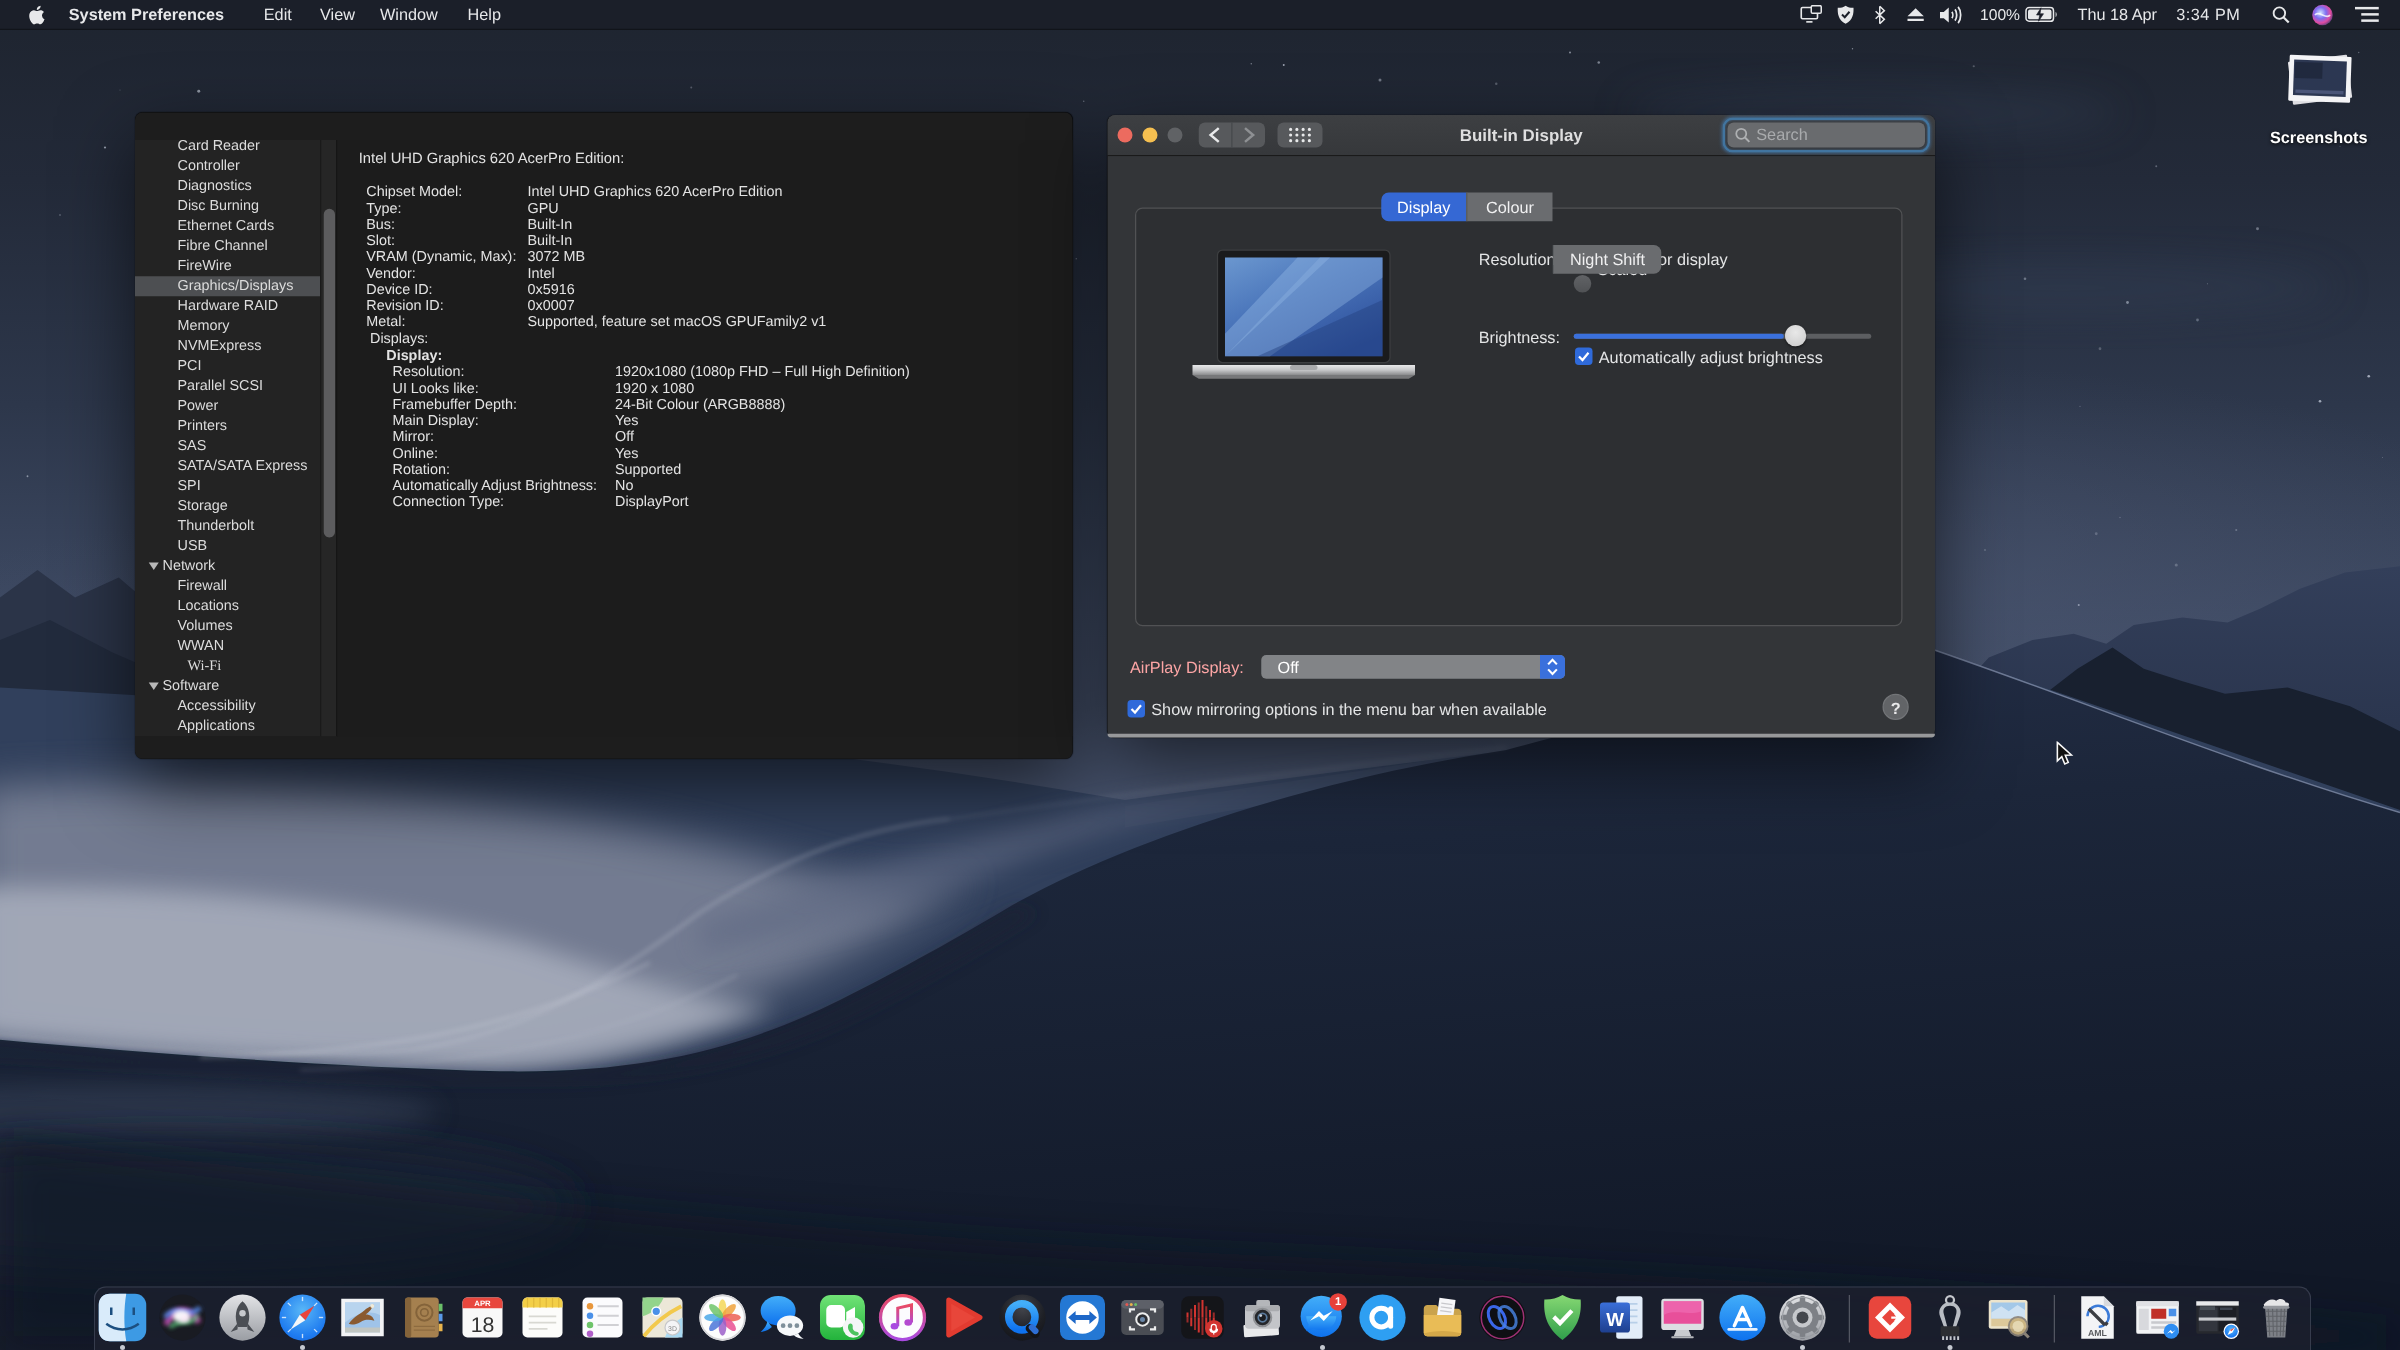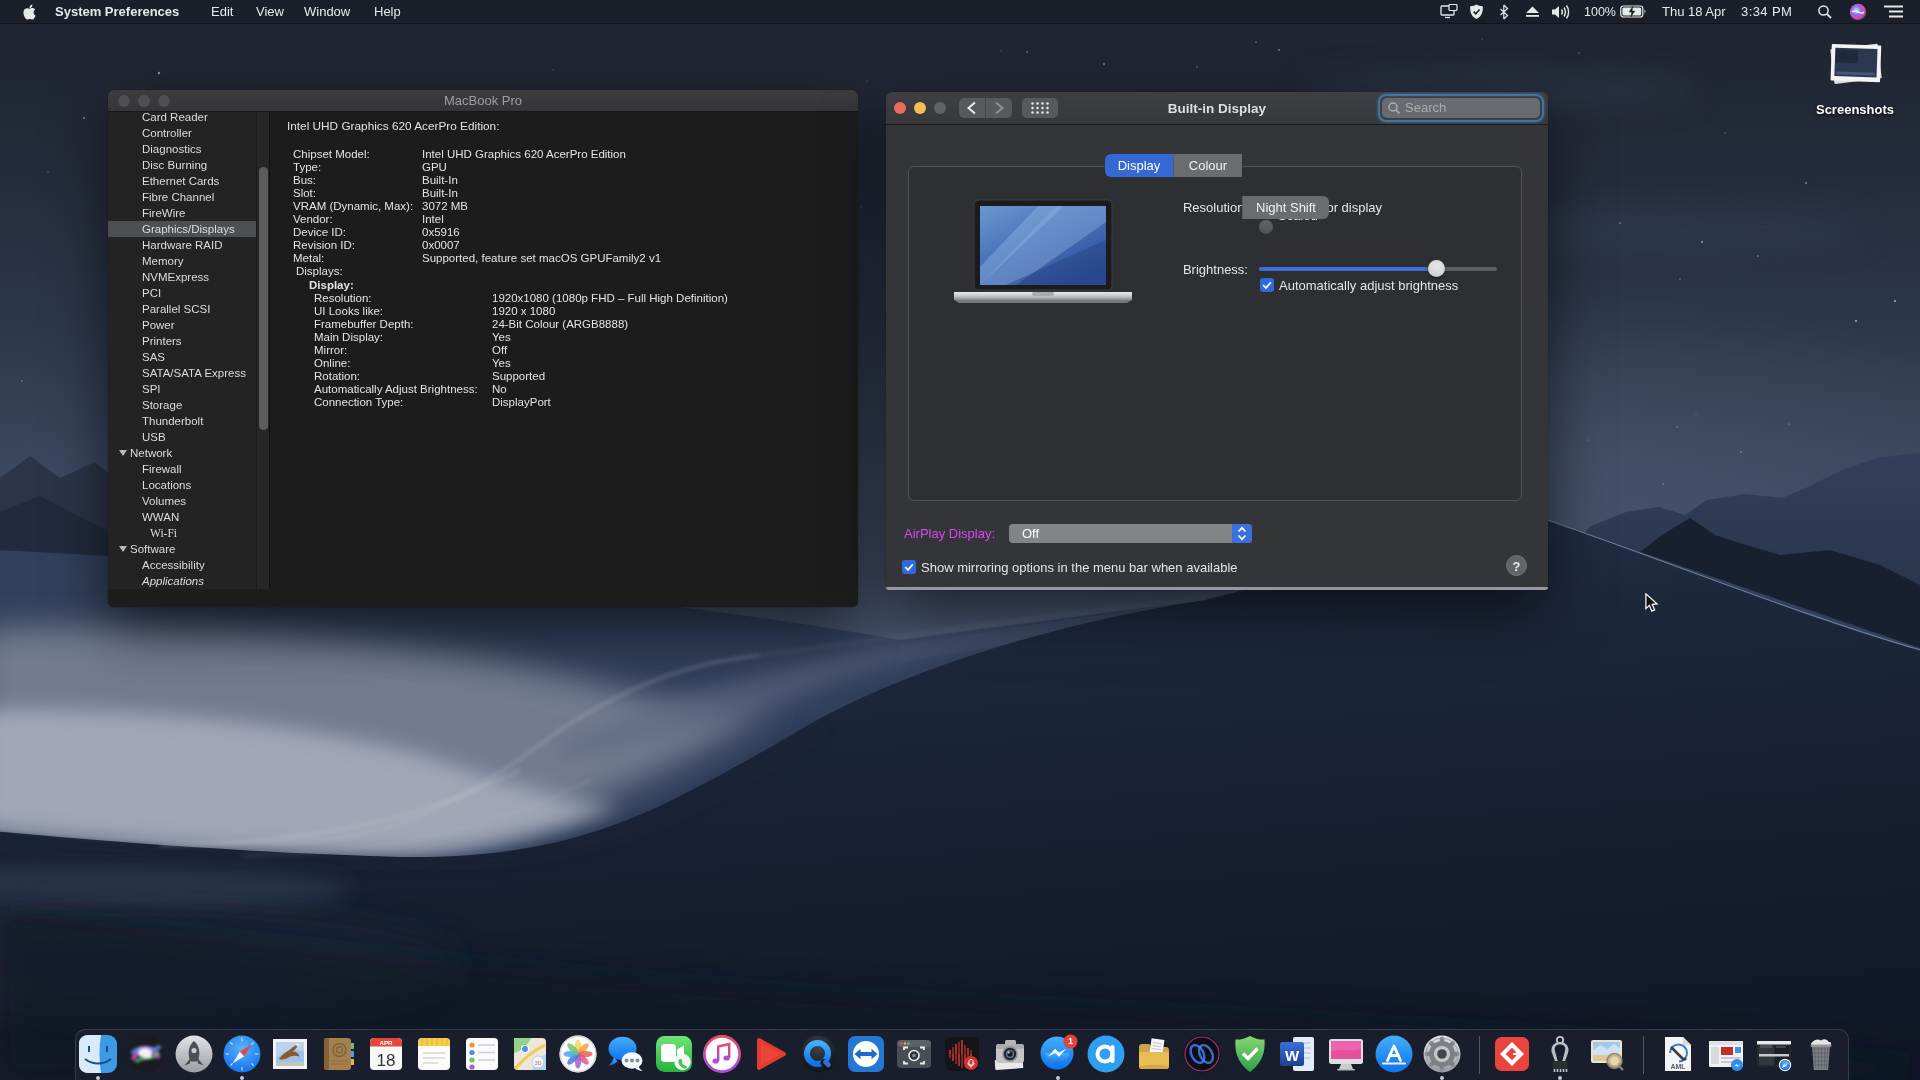--- a/index.html
+++ b/index.html
@@ -246,26 +246,20 @@
         <rect x="7" y="4" width="54" height="40" rx="1" fill="#f4f4f6" transform="rotate(2 33 24)"></rect>
         <rect x="11" y="8" width="46" height="31" fill="#2c3752" transform="rotate(2 33 24)"></rect>
         <rect x="12" y="10" width="24" height="14" fill="#20293e" transform="rotate(2 33 24)"></rect>
         <rect x="13" y="34" width="42" height="3" fill="#4a5578" transform="rotate(2 33 24)"></rect>
       </svg>
       <div class="abs" style="left:0;top:66px;width:96px;text-align:center;font-size:13px;font-weight:bold;color:#ffffff;text-shadow:0 1px 3px rgba(0,0,0,0.9);">Screenshots</div>
     </div>
 
 <div class="abs" id="win1" style="left:108px;top:90px;width:750px;height:517px;border-radius:6px;background:#1d1d1d;box-shadow:0 22px 60px rgba(0,0,0,0.6), 0 0 1px rgba(0,0,0,0.9);">
 
-  <div class="abs" style="left:0;top:0;width:750px;height:22px;background:linear-gradient(#3d3d3f,#353537);border-radius:6px 6px 0 0;border-bottom:1px solid #161616;">
-    <div class="abs" style="left:10px;top:5px;width:12px;height:12px;border-radius:50%;background:#4e4f52;"></div>
-    <div class="abs" style="left:30px;top:5px;width:12px;height:12px;border-radius:50%;background:#4e4f52;"></div>
-    <div class="abs" style="left:50px;top:5px;width:12px;height:12px;border-radius:50%;background:#4e4f52;"></div>
-    <div class="abs" style="left:0;top:0;width:750px;height:22px;line-height:22px;text-align:center;font-size:13px;color:#9d9ea0;">MacBook Pro</div>
-  </div>
 
   <div class="abs" id="sb1" style="left:0;top:22px;width:148px;height:477px;background:#232323;font-size:11.5px;color:#dcdcdc;overflow:hidden;">
         <div class="abs" style="left:34px;top:-3px;height:16px;line-height:16px;">Card Reader</div>
         <div class="abs" style="left:34px;top:13px;height:16px;line-height:16px;">Controller</div>
         <div class="abs" style="left:34px;top:29px;height:16px;line-height:16px;">Diagnostics</div>
         <div class="abs" style="left:34px;top:45px;height:16px;line-height:16px;">Disc Burning</div>
         <div class="abs" style="left:34px;top:61px;height:16px;line-height:16px;">Ethernet Cards</div>
         <div class="abs" style="left:34px;top:77px;height:16px;line-height:16px;">Fibre Channel</div>
         <div class="abs" style="left:34px;top:93px;height:16px;line-height:16px;">FireWire</div>
         <div class="abs" style="left:0;top:109px;width:148px;height:16px;background:#4d4f52;"></div>
@@ -286,21 +280,21 @@
         <div class="abs" style="left:11px;top:335px;width:0;height:0;border-left:4.5px solid transparent;border-right:4.5px solid transparent;border-top:6px solid #b8b8b8;margin-top:3px;"></div>
         <div class="abs" style="left:22px;top:333px;height:16px;line-height:16px;">Network</div>
         <div class="abs" style="left:34px;top:349px;height:16px;line-height:16px;">Firewall</div>
         <div class="abs" style="left:34px;top:365px;height:16px;line-height:16px;">Locations</div>
         <div class="abs" style="left:34px;top:381px;height:16px;line-height:16px;">Volumes</div>
         <div class="abs" style="left:34px;top:397px;height:16px;line-height:16px;">WWAN</div>
         <div class="abs" style="left:42px;top:413px;height:16px;line-height:16px;font-family:Liberation Serif, serif;">Wi-Fi</div>
         <div class="abs" style="left:11px;top:431px;width:0;height:0;border-left:4.5px solid transparent;border-right:4.5px solid transparent;border-top:6px solid #b8b8b8;margin-top:3px;"></div>
         <div class="abs" style="left:22px;top:429px;height:16px;line-height:16px;">Software</div>
         <div class="abs" style="left:34px;top:445px;height:16px;line-height:16px;">Accessibility</div>
-        <div class="abs" style="left:34px;top:461px;height:16px;line-height:16px;font-style:italic;">Applications</div>
+        <div class="abs" style="left:34px;top:461px;height:16px;line-height:16px;">Applications</div>
       </div>
 
   <div class="abs" style="left:148px;top:22px;width:14px;height:477px;background:#262626;border-left:1px solid #1a1a1a;border-right:1px solid #111;">
     <div class="abs" style="left:2px;top:55px;width:9px;height:263px;background:#5c5c5e;border-radius:5px;"></div>
   </div>
 
   <div class="abs" id="ct1" style="left:162px;top:22px;width:588px;height:477px;background:#1c1c1c;font-size:11.5px;color:#e3e3e3;">
         <div class="abs" style="left:17px;top:7px;font-weight:normal;font-size:11.8px;">Intel UHD Graphics 620 AcerPro Edition:</div>
         <div class="abs" style="left:23px;top:35.5px;height:13px;line-height:13px;">Chipset Model:</div>
         <div class="abs" style="left:152px;top:35.5px;height:13px;line-height:13px;">Intel UHD Graphics 620 AcerPro Edition</div>
@@ -425,21 +419,21 @@
   <div class="abs" style="left:373px;top:175px;width:238px;height:4px;background:#5c5e61;border-radius:2px;"></div>
   <div class="abs" style="left:373px;top:175px;width:168px;height:4px;background:#3a70dc;border-radius:2px;"></div>
   <div class="abs" style="left:542px;top:168px;width:17px;height:17px;border-radius:50%;background:radial-gradient(circle at 50% 35%, #e8e8e8, #c9c9c9);box-shadow:0 1px 2px rgba(0,0,0,0.5);"></div>
 
   <div class="abs" style="left:374px;top:186px;width:14px;height:14px;background:#2f6ada;border-radius:3px;"></div>
   <svg class="abs" style="left:374px;top:186px" width="14" height="14" viewBox="0 0 14 14">
         <path d="M3.2,7.2 L6,10 L10.8,4.2" stroke="#fff" stroke-width="1.8" fill="none"></path>
       </svg>
   <span class="abs" style="left:393px;top:186px;font-size:13px;color:#e4e5e6;">Automatically adjust brightness</span>
 
-  <span class="abs" style="left:18px;top:434px;font-size:13px;color:#d946ef;">AirPlay Display:</span>
+  <span class="abs" style="left:18px;top:434px;font-size:13px;color:#fca5a5;">AirPlay Display:</span>
   <div class="abs" style="left:123px;top:432px;width:243px;height:19px;background:#828487;border-radius:4px;"></div>
   <div class="abs" style="left:346px;top:432px;width:20px;height:19px;background:#3a70dc;border-radius:0 4px 4px 0;"></div>
   <svg class="abs" style="left:346px;top:432px" width="20" height="19" viewBox="0 0 20 19">
     <path d="M6.5,7.5 L10,3.8 L13.5,7.5" stroke="#fff" stroke-width="1.7" fill="none"></path>
     <path d="M6.5,11.5 L10,15.2 L13.5,11.5" stroke="#fff" stroke-width="1.7" fill="none"></path>
   </svg>
   <span class="abs" style="left:136px;top:434px;font-size:13px;color:#ffffff;">Off</span>
 
   <div class="abs" style="left:16px;top:468px;width:14px;height:14px;background:#2f6ada;border-radius:3px;"></div>
   <svg class="abs" style="left:16px;top:468px" width="14" height="14" viewBox="0 0 14 14">

